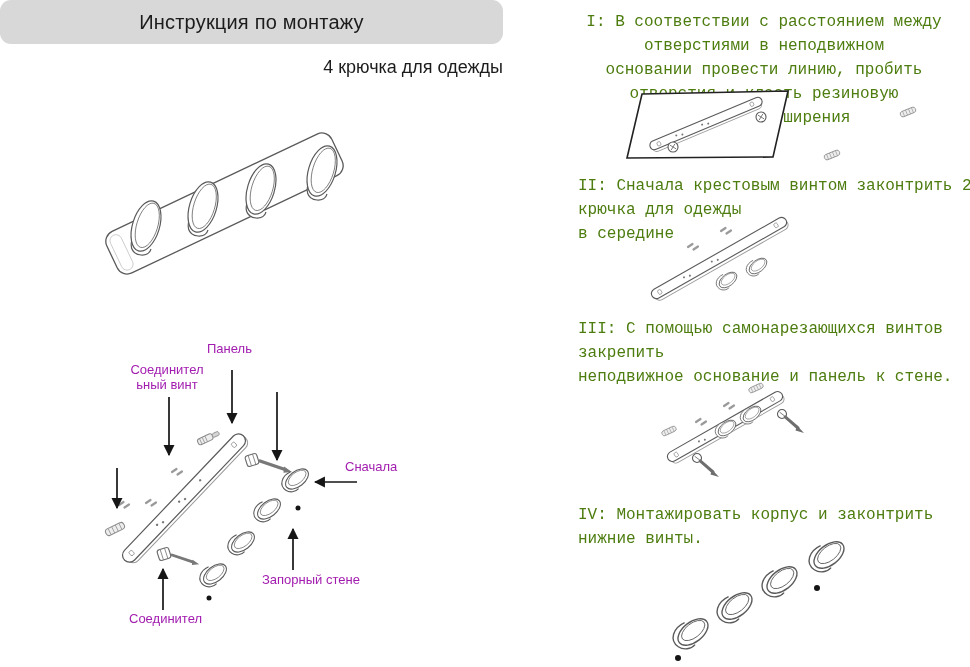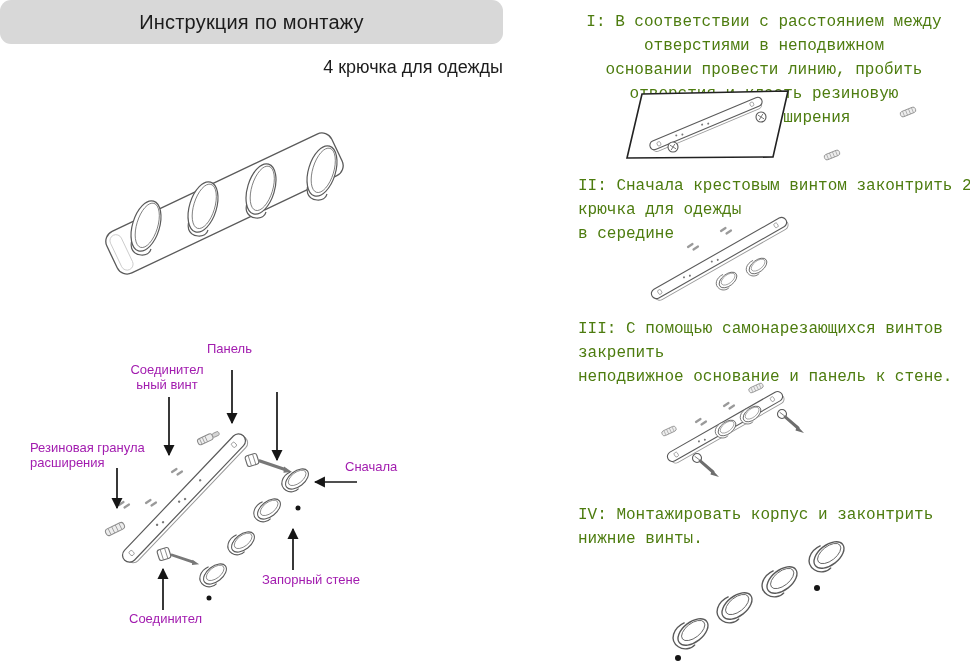--- a/index.html
+++ b/index.html
@@ -151,22 +151,20 @@
     <line class="arrow" x1="257" y1="52" x2="257" y2="120" marker-end="url(#arr)"></line>
     <line class="arrow" x1="97" y1="128" x2="97" y2="168" marker-end="url(#arr)"></line>
     <line class="arrow" x1="337" y1="142" x2="295" y2="142" marker-end="url(#arr)"></line>
     <line class="arrow" x1="273" y1="230" x2="273" y2="189" marker-end="url(#arr)"></line>
     <line class="arrow" x1="143" y1="270" x2="143" y2="229" marker-end="url(#arr)"></line>
   </svg>
 
   <div class="lbl" style="left:207px;top:342px">Панель</div>
   <div class="lbl center" style="left:126px;top:363px;width:82px">Соединител
 ьный винт</div>
-  <div class="lbl" style="left:30px;top:441px;width:120px">Резиновая гранула
-расширения</div>
   <div class="lbl" style="left:345px;top:460px">Сначала</div>
   <div class="lbl" style="left:262px;top:573px">Запорный стене</div>
   <div class="lbl" style="left:129px;top:612px">Соединител</div>
 
   <div class="step-text center" style="left:558px;top:10px;width:412px">I: В соответствии с расстоянием между отверстиями в неподвижном
 основании провести линию, пробить отверстия и класть резиновую
 гранулу расширения</div>
 
   <svg class="abs" style="left:615px;top:85px" width="350" height="85">
     <polygon points="27,9 173,6 158,72 12,73" fill="#ffffff" stroke="#222222" stroke-width="1.6"></polygon>

